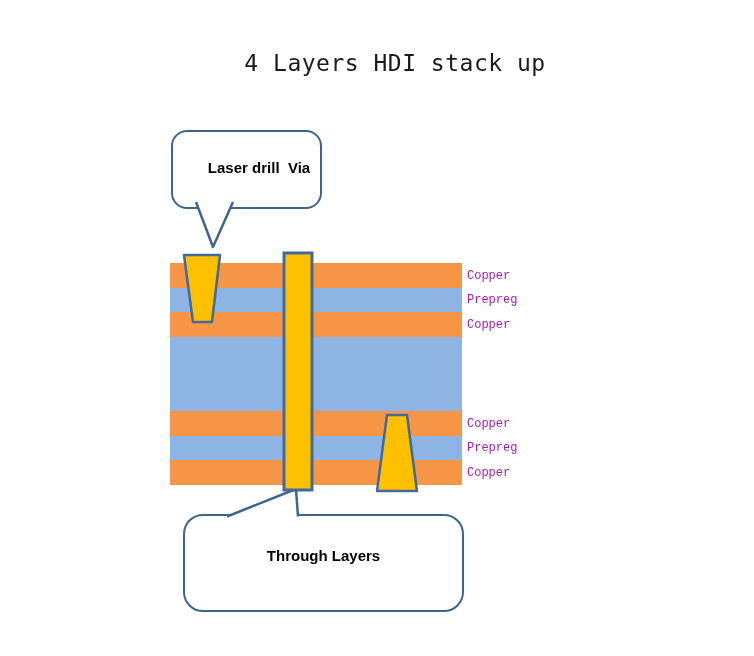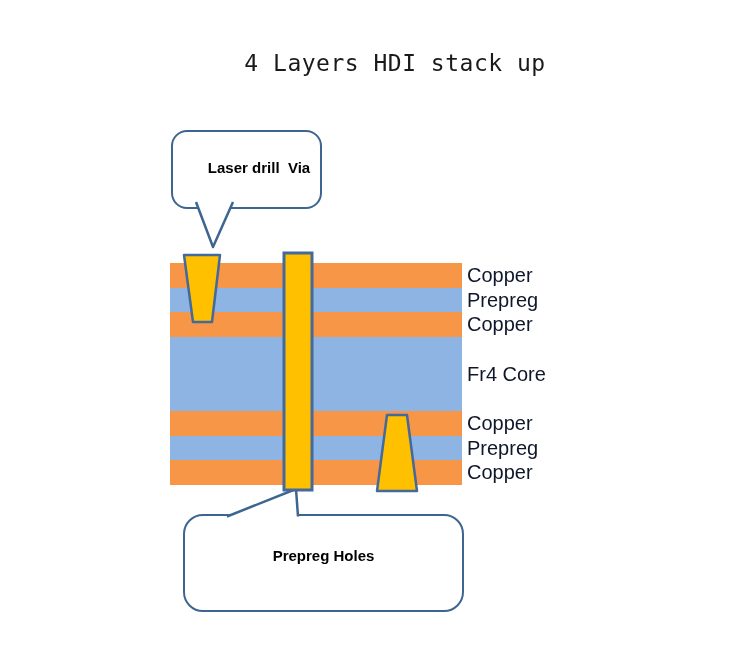--- a/index.html
+++ b/index.html
@@ -19,21 +19,21 @@
   .l1{top:263px;height:25px;}
   .l2{top:288px;height:24px;}
   .l3{top:312px;height:25px;}
   .l4{top:337px;height:74px;}
   .l5{top:411px;height:25px;}
   .l6{top:436px;height:24px;}
   .l7{top:460px;height:25px;}
   
   .layer-label{
     position:absolute;left:467px;display:flex;align-items:center;
-    font-family:Liberation Sans, sans-serif;font-size:20px;color:#0f172a;white-space:pre;
+    font-family:Liberation Mono, monospace;font-size:12px;color:#a21caf;white-space:pre;
   }
   .ll1{top:263px;height:25px;}
   .ll2{top:288px;height:24px;}
   .ll3{top:312px;height:25px;}
   .ll4{top:337px;height:74px;}
   .ll5{top:411px;height:25px;}
   .ll6{top:436px;height:24px;}
   .ll7{top:460px;height:25px;}
   
   .callout{
@@ -62,31 +62,30 @@
   <div class="layer diel   l2"></div>
   <div class="layer copper l3"></div>
   <div class="layer diel   l4"></div>
   <div class="layer copper l5"></div>
   <div class="layer diel   l6"></div>
   <div class="layer copper l7"></div>
 
   <div class="layer-label ll1">Copper</div>
   <div class="layer-label ll2">Prepreg</div>
   <div class="layer-label ll3">Copper</div>
-  <div class="layer-label ll4">Fr4 Core</div>
   <div class="layer-label ll5">Copper</div>
   <div class="layer-label ll6">Prepreg</div>
   <div class="layer-label ll7">Copper</div>
 
   <div class="callout callout-laser">
     <span class="callout-text">Laser drill  Via</span>
   </div>
 
   <div class="callout callout-through">
-    <span class="callout-text">Prepreg Holes</span>
+    <span class="callout-text">Through Layers</span>
   </div>
 
   <svg class="overlay" viewBox="0 0 754 656" xmlns="http://www.w3.org/2000/svg">
 
     <path d="M196,202 L213,247 L233,202" fill="#ffffff" stroke="#3E6590" stroke-width="2.5" stroke-linejoin="round"></path>
     <path d="M227,516.5 L296,489 L298,516.5" fill="#ffffff" stroke="#3E6590" stroke-width="2.5" stroke-linejoin="round"></path>
 
     <polygon points="184,255 220,255 212,322 193,322" fill="#FFC000" stroke="#44699C" stroke-width="2.5" stroke-linejoin="round"></polygon>
 
     <rect x="284" y="253" width="28" height="237" fill="#FFC000" stroke="#44699C" stroke-width="3"></rect>

